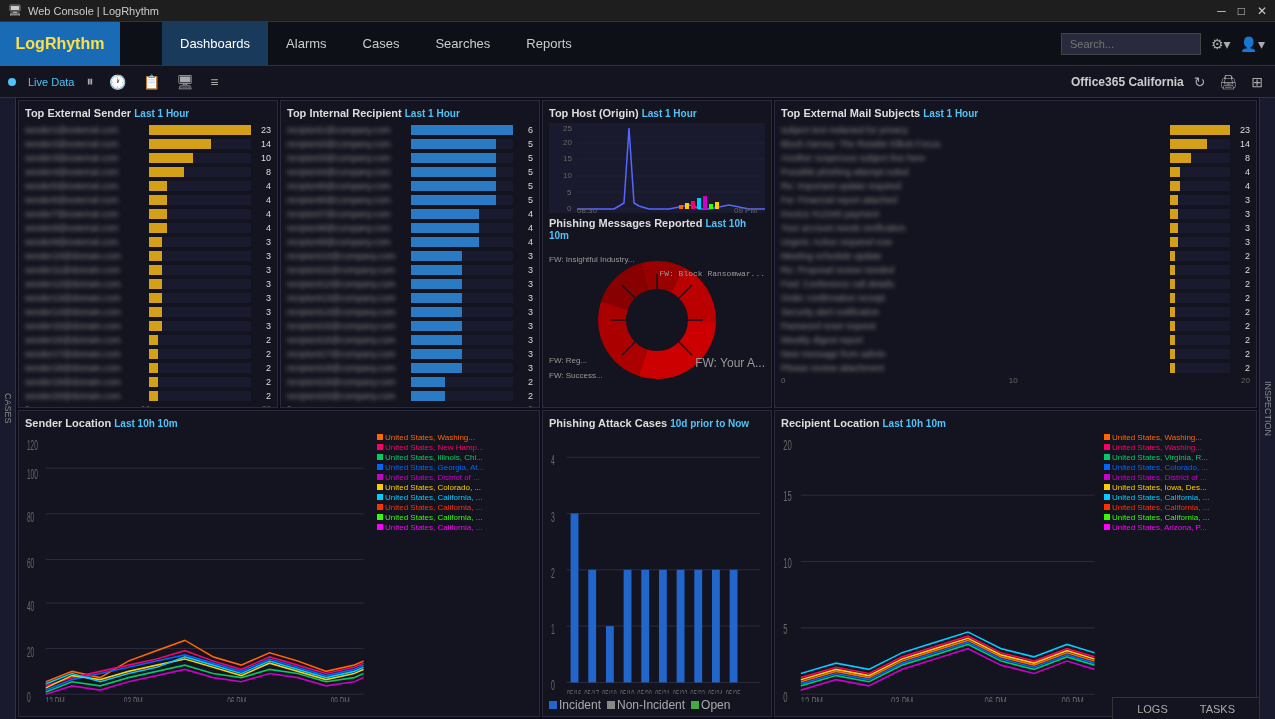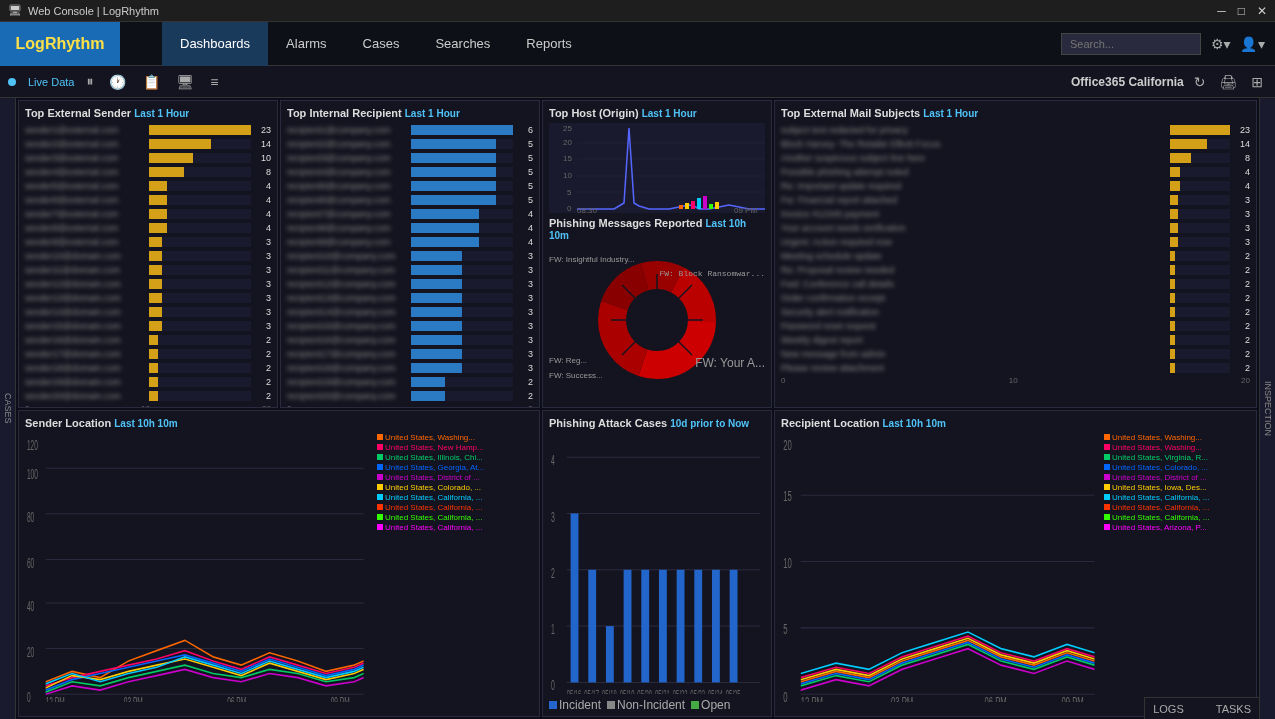--- a/index.html
+++ b/index.html
@@ -160,21 +160,21 @@
     
     .bottom-bar {
       position: absolute;
       bottom: 0;
       right: 16px;
       height: 22px;
       background: #141420;
       display: flex;
       align-items: center;
       gap: 16px;
-      padding: 0 0;
+      padding: 0 16px;
       border-top: 1px solid #333;
       font-size: 11px;
       color: #aaa;
       border-left: 1px solid #333;
     }
     .bottom-tab { cursor: pointer; padding: 0 8px; }
 
     
     .blur-text { filter: blur(2px); color: #888; font-size: 9px; }
   </style>

